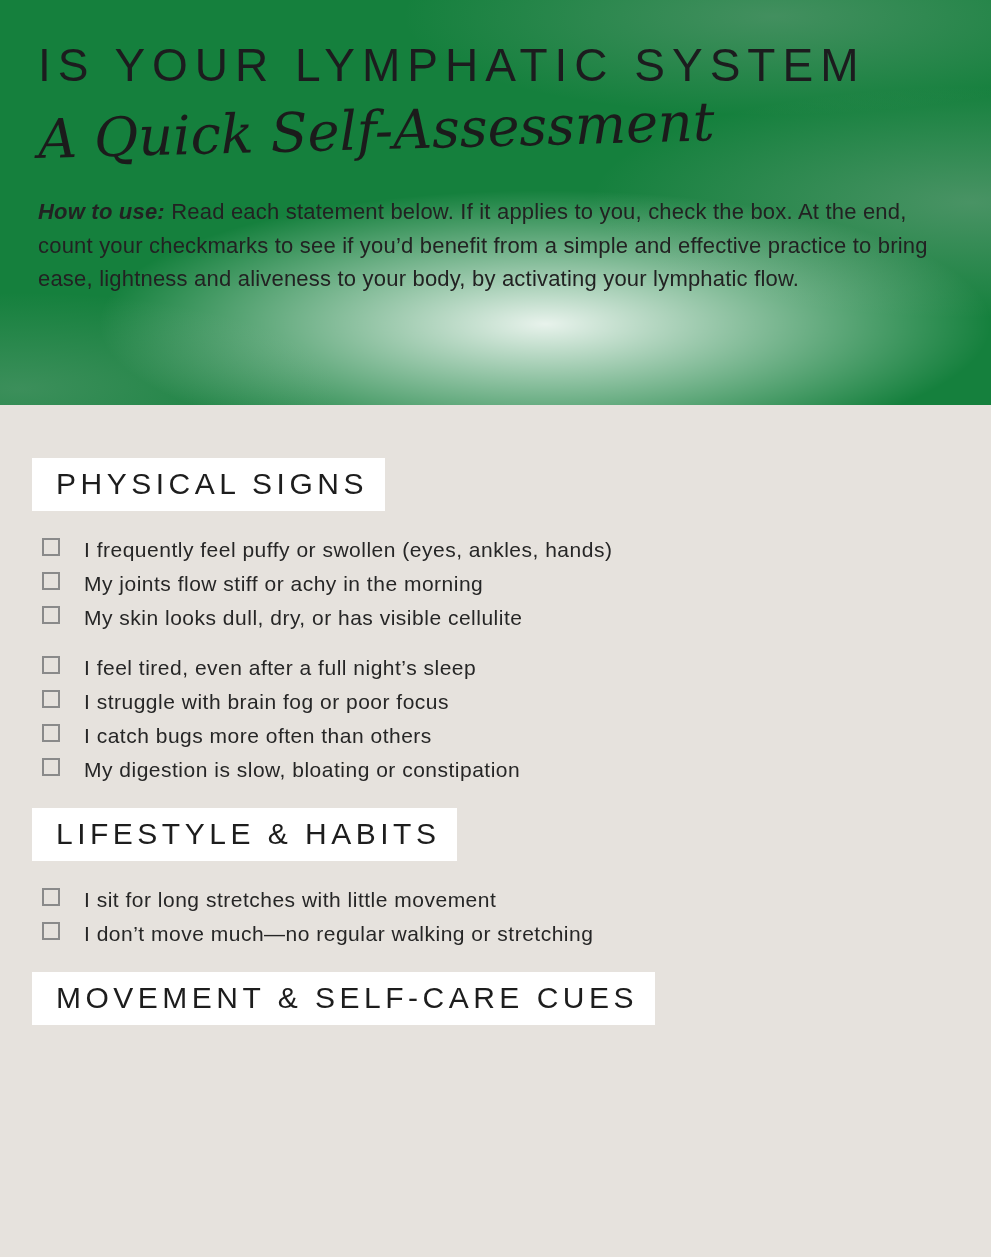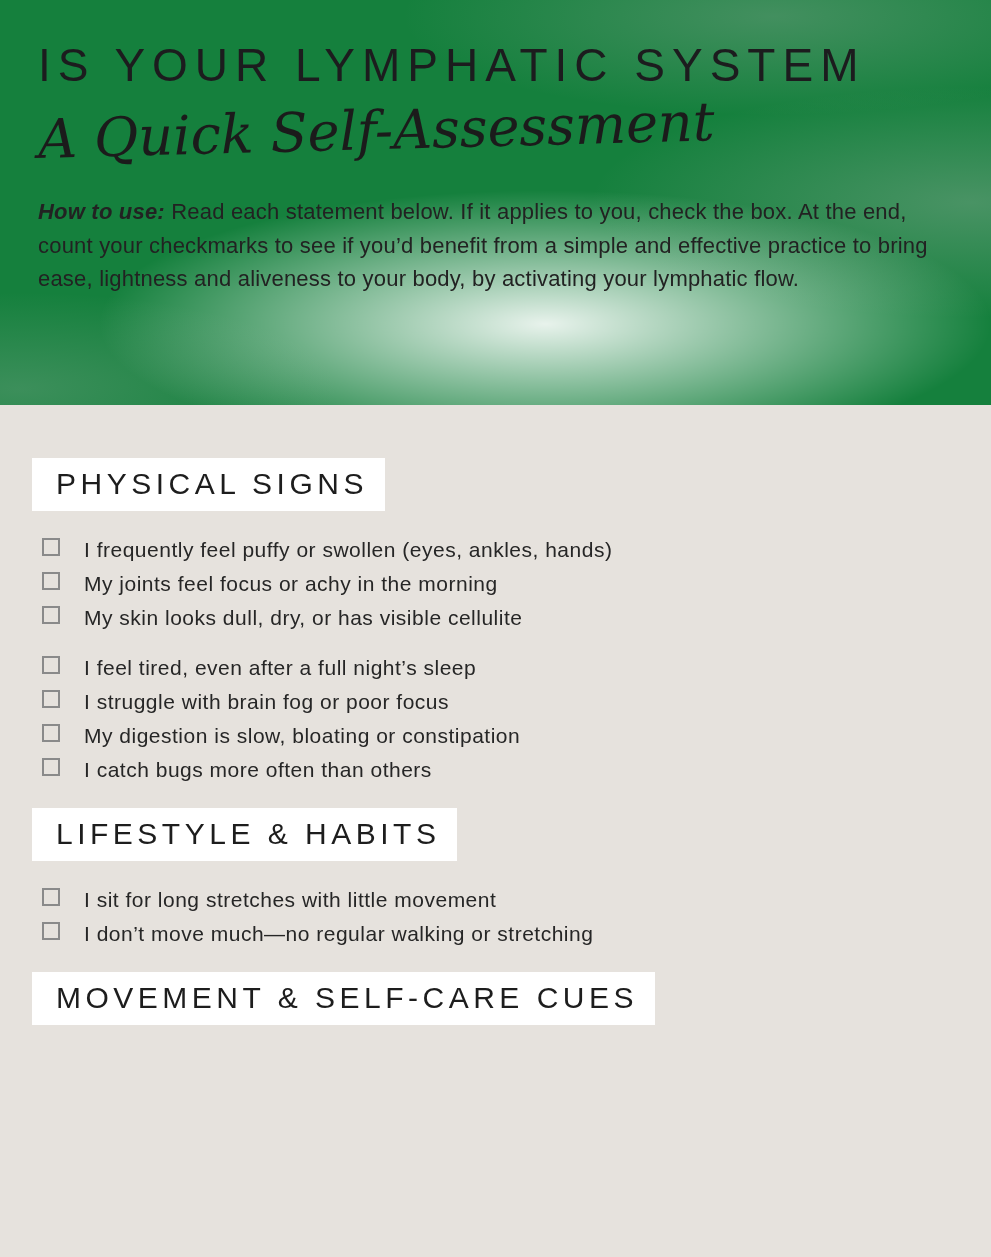--- a/index.html
+++ b/index.html
@@ -125,46 +125,46 @@
     <div class="sec-box">
       <h2 class="sec-heading">PHYSICAL SIGNS</h2>
     </div>
     <ul class="items">
       <li class="item">
         <span class="cb" role="checkbox" aria-checked="false"></span>
         <span class="item-label">I frequently feel puffy or swollen (eyes, ankles, hands)</span>
       </li>
       <li class="item">
         <span class="cb" role="checkbox" aria-checked="false"></span>
-        <span class="item-label">My joints feel focus or achy in the morning</span>
+        <span class="item-label">My joints flow stiff or achy in the morning</span>
       </li>
       <li class="item">
         <span class="cb" role="checkbox" aria-checked="false"></span>
         <span class="item-label">My skin looks dull, dry, or has visible cellulite</span>
       </li>
     </ul>
   </section>
 
   <section class="sec">
     <ul class="items">
       <li class="item">
         <span class="cb" role="checkbox" aria-checked="false"></span>
         <span class="item-label">I feel tired, even after a full night’s sleep</span>
       </li>
       <li class="item">
         <span class="cb" role="checkbox" aria-checked="false"></span>
         <span class="item-label">I struggle with brain fog or poor focus</span>
       </li>
       <li class="item">
         <span class="cb" role="checkbox" aria-checked="false"></span>
-        <span class="item-label">My digestion is slow, bloating or constipation</span>
+        <span class="item-label">I catch bugs more often than others</span>
       </li>
       <li class="item">
         <span class="cb" role="checkbox" aria-checked="false"></span>
-        <span class="item-label">I catch bugs more often than others</span>
+        <span class="item-label">My digestion is slow, bloating or constipation</span>
       </li>
     </ul>
   </section>
 
   <section class="sec">
     <div class="sec-box">
       <h2 class="sec-heading">LIFESTYLE &amp; HABITS</h2>
     </div>
     <ul class="items">
       <li class="item">

